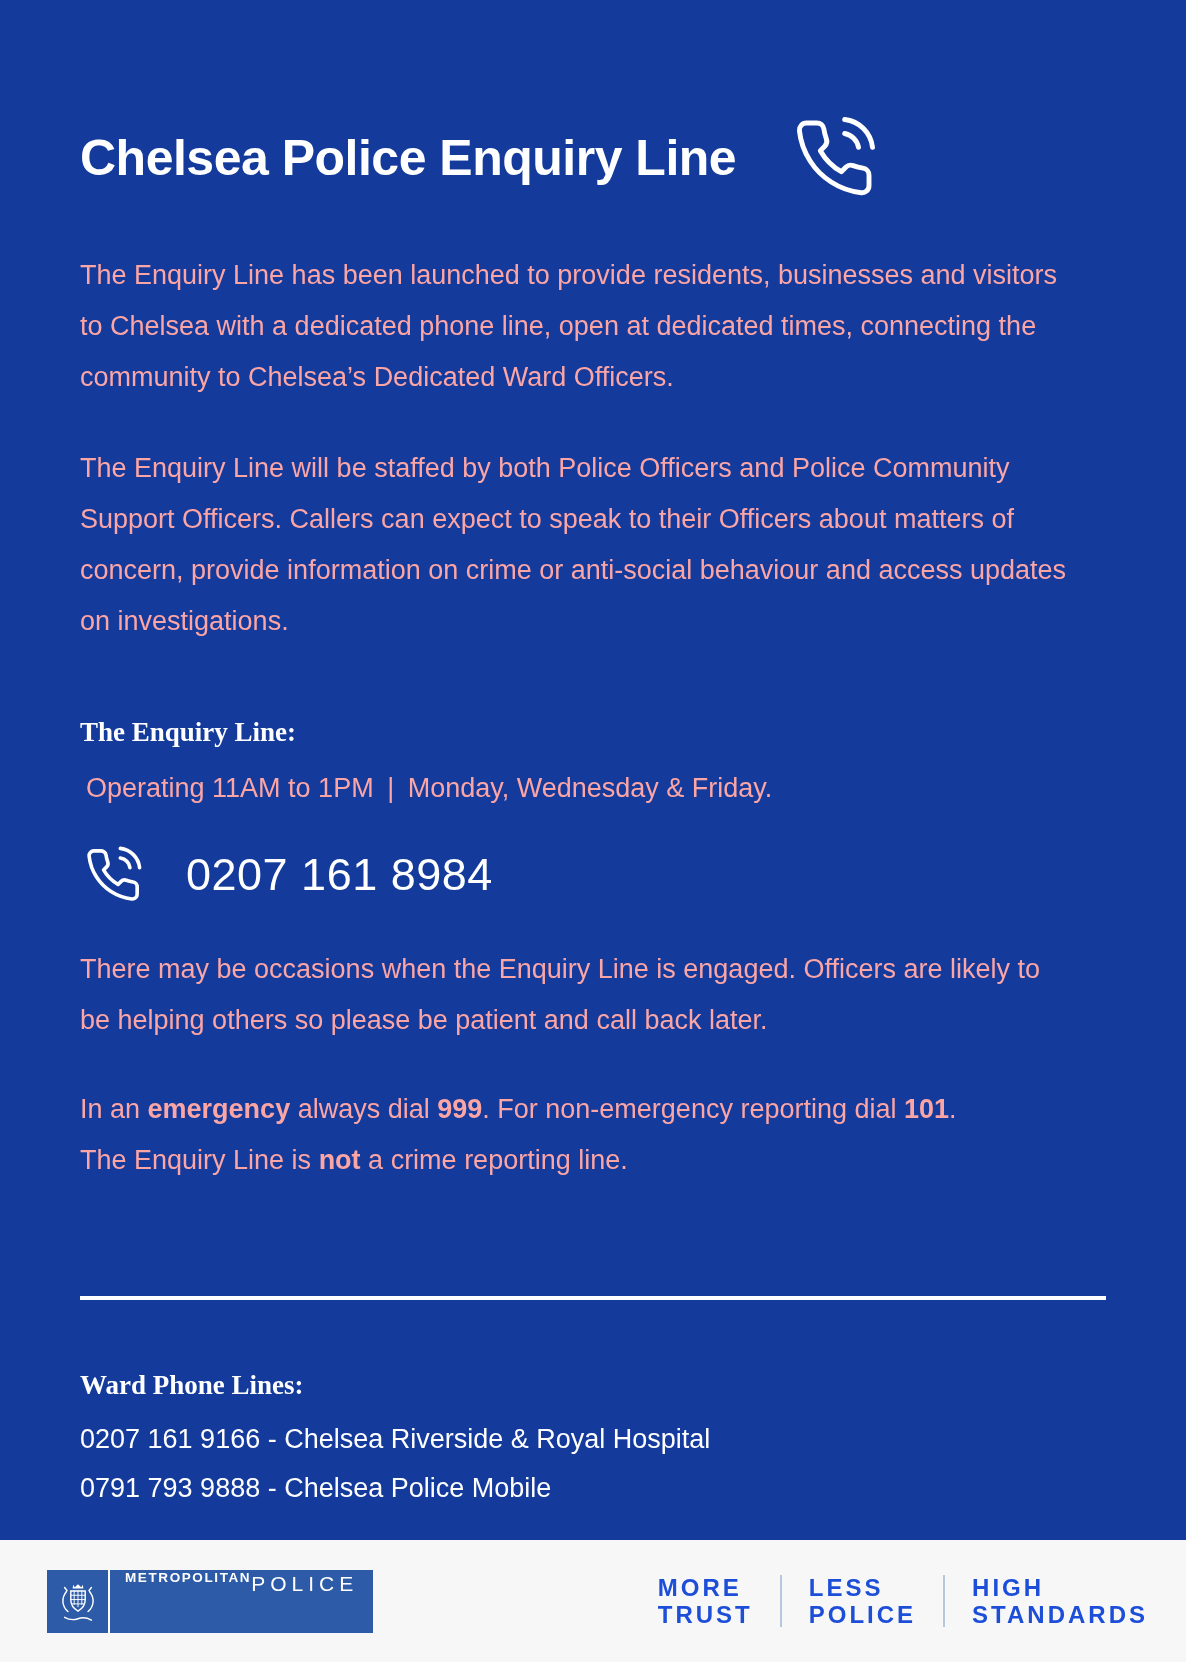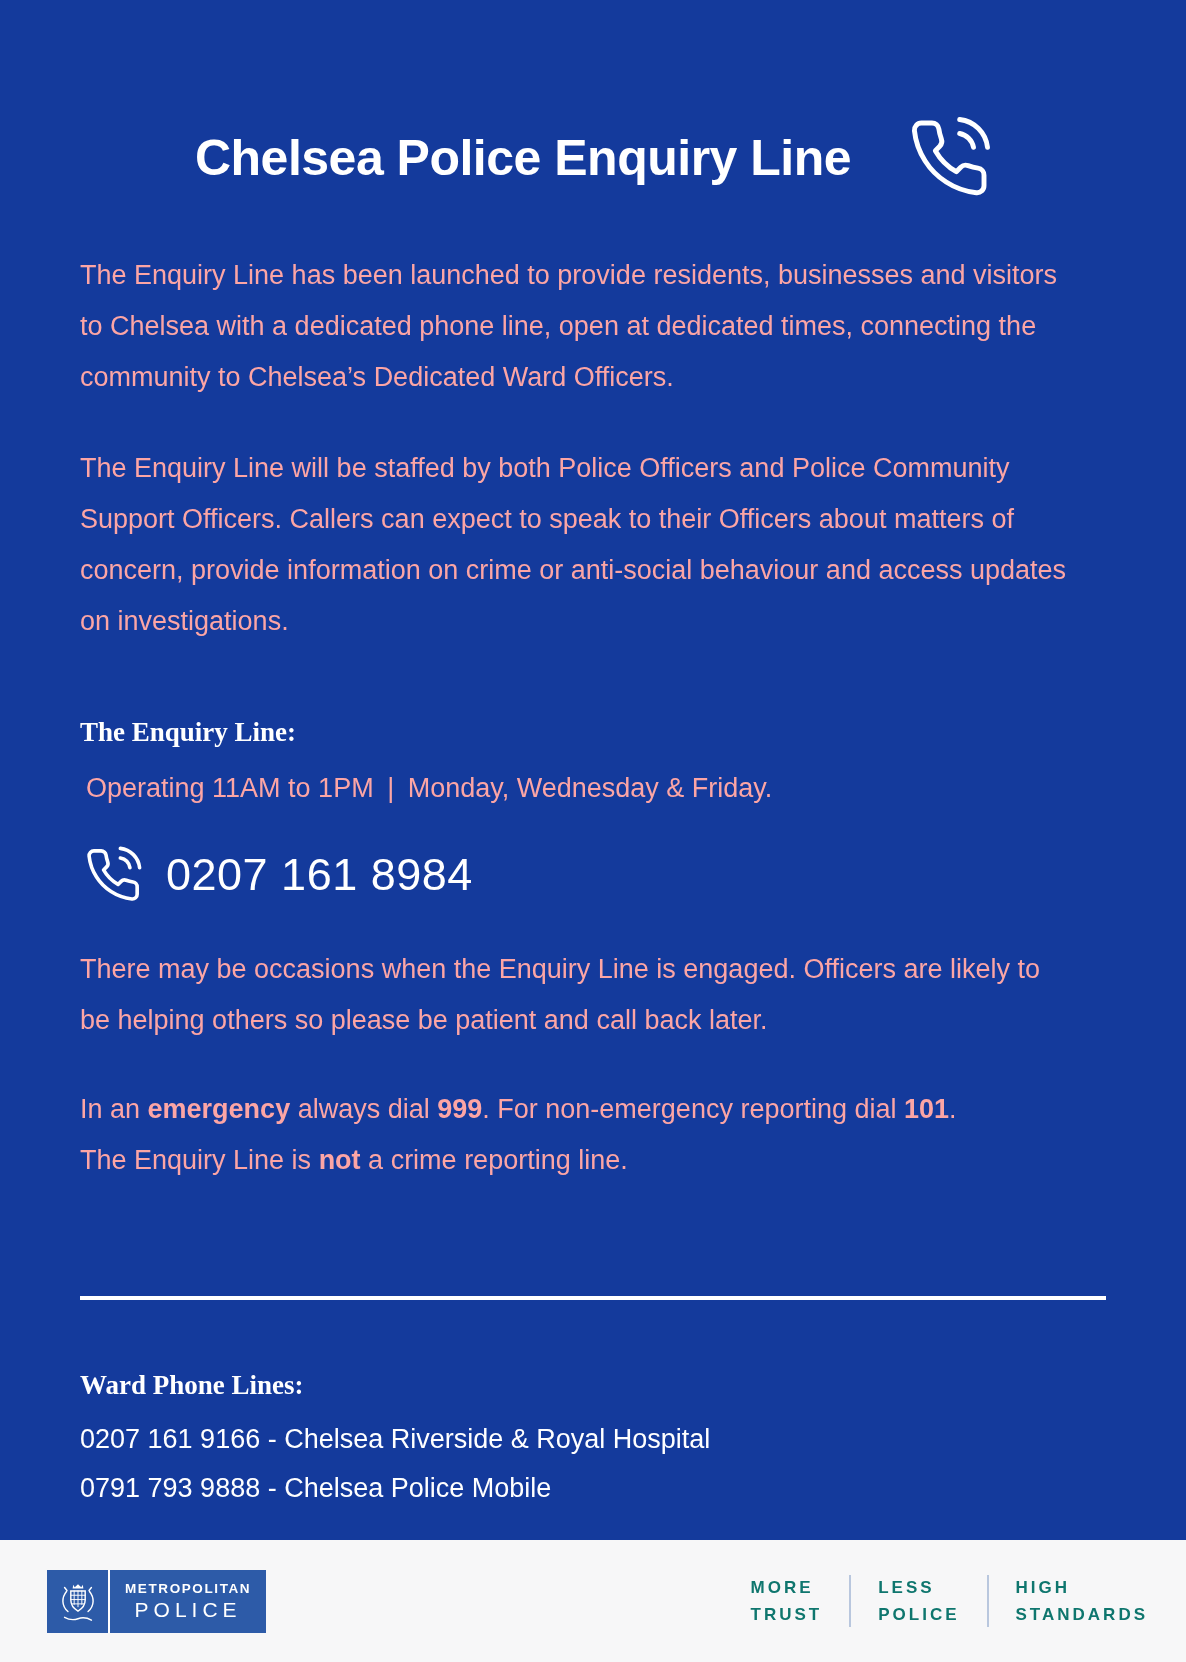--- a/index.html
+++ b/index.html
@@ -15,21 +15,20 @@
     background: #143a9c;
     height: 1540px;
     box-sizing: border-box;
     padding: 0 80px;
     color: #ffffff;
   }
   .title-row {
     padding-top: 116px;
     display: flex;
     align-items: center;
-    justify-content: center;
   }
   h1.title {
     margin: 0;
     font-size: 50px;
     font-weight: 700;
     letter-spacing: -0.5px;
     line-height: 1.2;
   }
   .title-phone { margin-left: 56px; display: flex; }
   .title-phone svg { width: 84px; height: 84px; }
@@ -47,21 +46,21 @@
     font-size: 27px;
     font-weight: 700;
     line-height: 34px;
     font-family: Liberation Serif, serif;
   }
   .hours { margin-top: 14px; padding-left: 6px; }
   .phone-row {
     margin-top: 32px;
     display: flex;
     align-items: center;
-    gap: 24px;
+    gap: 44px;
     padding-left: 4px;
   }
   .small-phone { display: flex; }
   .small-phone svg { width: 58px; height: 58px; }
   .phone-number { font-size: 45px; font-weight: 400; letter-spacing: 0.5px; }
   .notice { margin-top: 40px; }
   .emergency { margin-top: 38px; }
   .emergency-2 { margin-top: 0; }
   .divider {
     border: none;
@@ -86,33 +85,33 @@
   .crest {
     width: 63px;
     display: flex;
     align-items: center;
     justify-content: center;
     border-right: 2px solid #ffffff;
     box-sizing: border-box;
   }
   .logo-text {
     display: flex;
-    flex-direction: column;
+    flex-direction: row;
     justify-content: center;
     padding: 0 15px;
     color: #ffffff;
     text-align: center;
   }
   .logo-line1 { font-size: 13.5px; font-weight: 700; letter-spacing: 1.6px; }
   .logo-line2 { font-size: 21px; font-weight: 400; letter-spacing: 5px; margin-top: 2px; }
   .slogans { display: flex; align-items: center; gap: 27px; }
   .slogan {
-    color: #0f766e;
+    color: #1d4ed8;
     font-weight: 700;
-    font-size: 17px;
+    font-size: 24px;
     letter-spacing: 3px;
     line-height: 27px;
     white-space: nowrap;
   }
   .vdiv { width: 2px; height: 52px; background: #b9c7de; }
   .bold { font-weight: 700; }
 </style>
 </head>
 <body>
 

